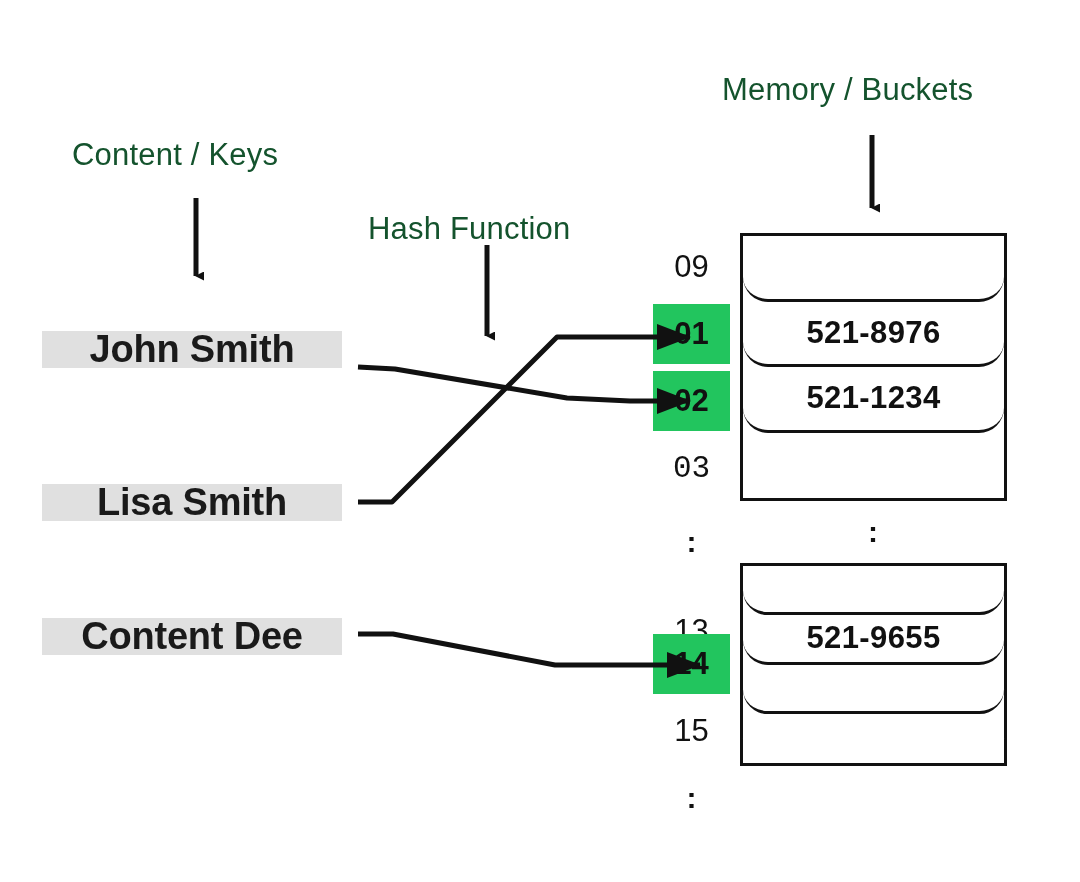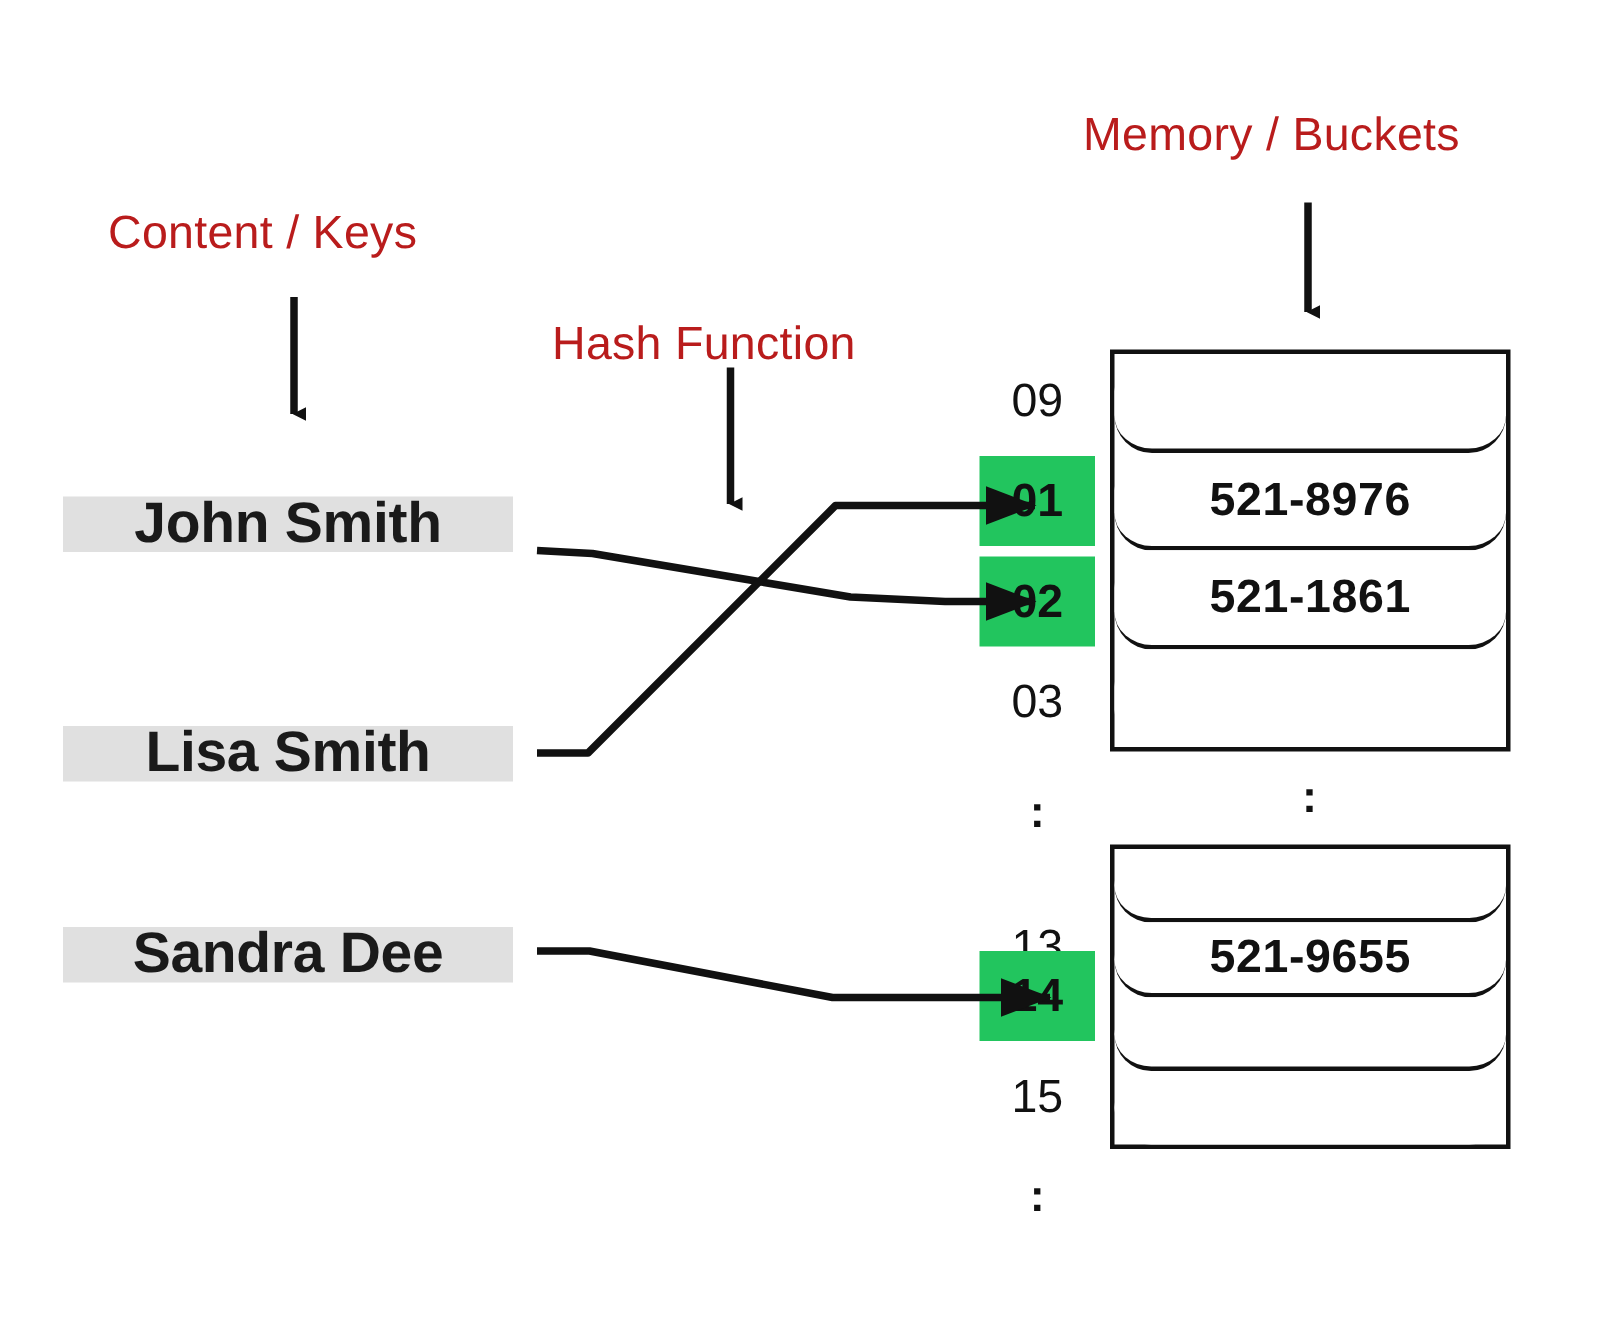--- a/index.html
+++ b/index.html
@@ -17,21 +17,21 @@
     background: #ffffff;
     overflow: hidden;
   }
 
   
   .anno-label {
     position: absolute;
     font-family: "Liberation Sans", sans-serif;
     font-weight: 400;
     font-size: 31px;
-    color: #b91c1c;
+    color: #14532d;
     white-space: nowrap;
     letter-spacing: 0.2px;
   }
   #label-content-keys { left: 72px;  top: 137px; }
   #label-hash-fn     { left: 368px; top: 197px; margin-top: 14px; }
   #label-memory      { left: 722px; top: 72px;  }
 
   
   .key-box {
     position: absolute;
@@ -147,44 +147,44 @@
 
   <div class="anno-label" id="label-memory">Memory / Buckets</div>
 
   <div class="key-box" id="key-box-0">
     <span>John Smith</span>
   </div>
   <div class="key-box" id="key-box-1">
     <span>Lisa Smith</span>
   </div>
   <div class="key-box" id="key-box-2">
-    <span>Sandra Dee</span>
+    <span>Content Dee</span>
   </div>
 
   <div class="idx-cell" style="top:237px;">09</div>
   <div class="idx-cell hl" style="top:304px;">01</div>
   <div class="idx-cell hl" style="top:371px;">02</div>
-  <div class="idx-cell" style="top:438px;">03</div>
+  <div class="idx-cell" style="top:438px;font-family:Liberation Mono, monospace;">03</div>
 
   <div class="idx-cell dots" style="top:512px;">:</div>
 
   <div class="idx-cell" style="top:601px;">13</div>
   <div class="idx-cell hl" style="top:634px;">14</div>
   <div class="idx-cell" style="top:701px;">15</div>
   <div class="idx-cell dots" style="top:768px;">:</div>
 
   <div class="bucket-table" id="bucket-table-top">
     <div class="bucket-row">
       <span></span>
     </div>
     <div class="bucket-row">
       <span>521-8976</span>
     </div>
     <div class="bucket-row">
-      <span>521-1861</span>
+      <span>521-1234</span>
     </div>
     <div class="bucket-row">
       <span></span>
     </div>
   </div>
 
   <div id="bucket-col-dots">:</div>
 
   <div class="bucket-table" id="bucket-table-bottom">
     <div class="bucket-row">

